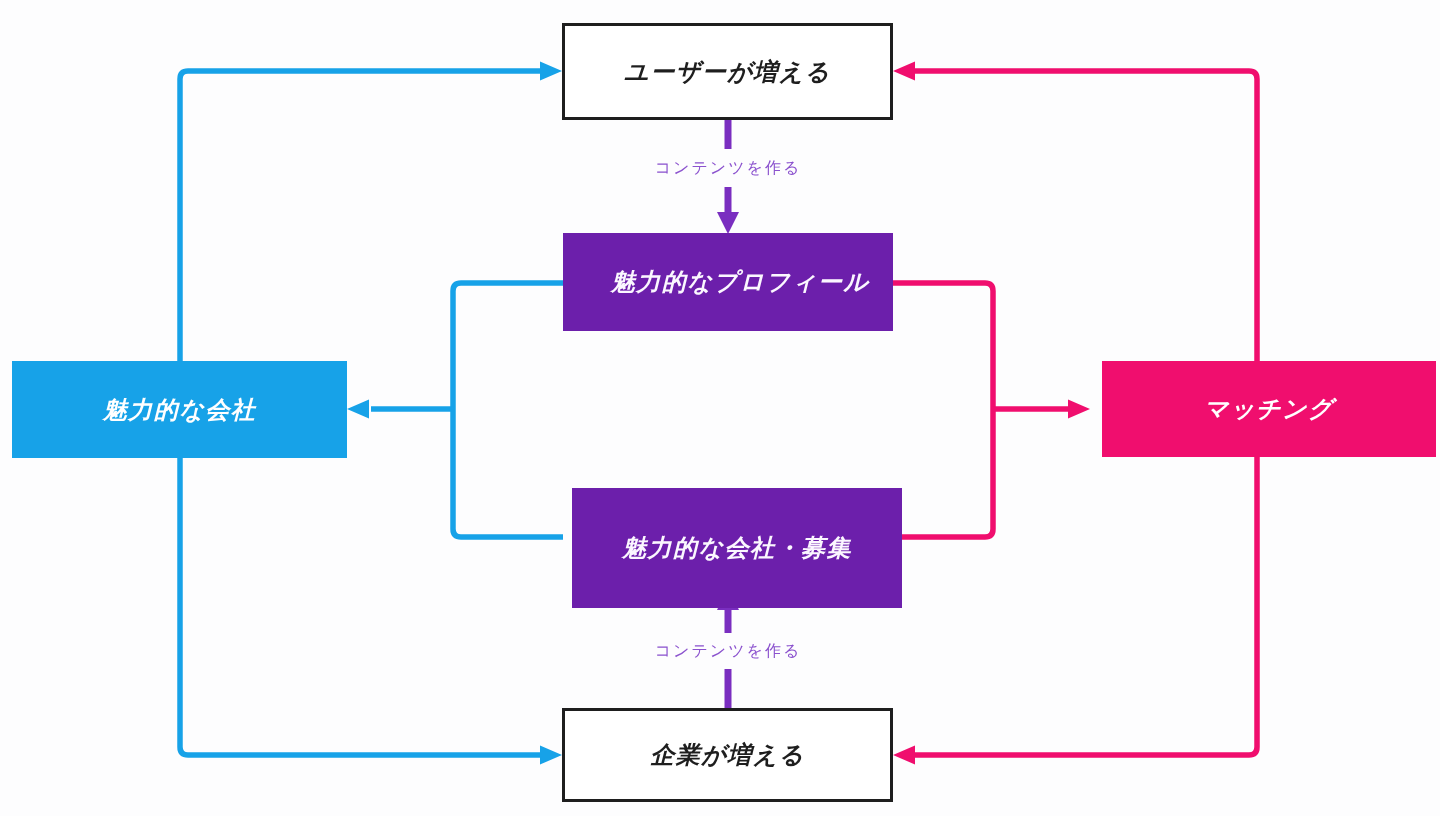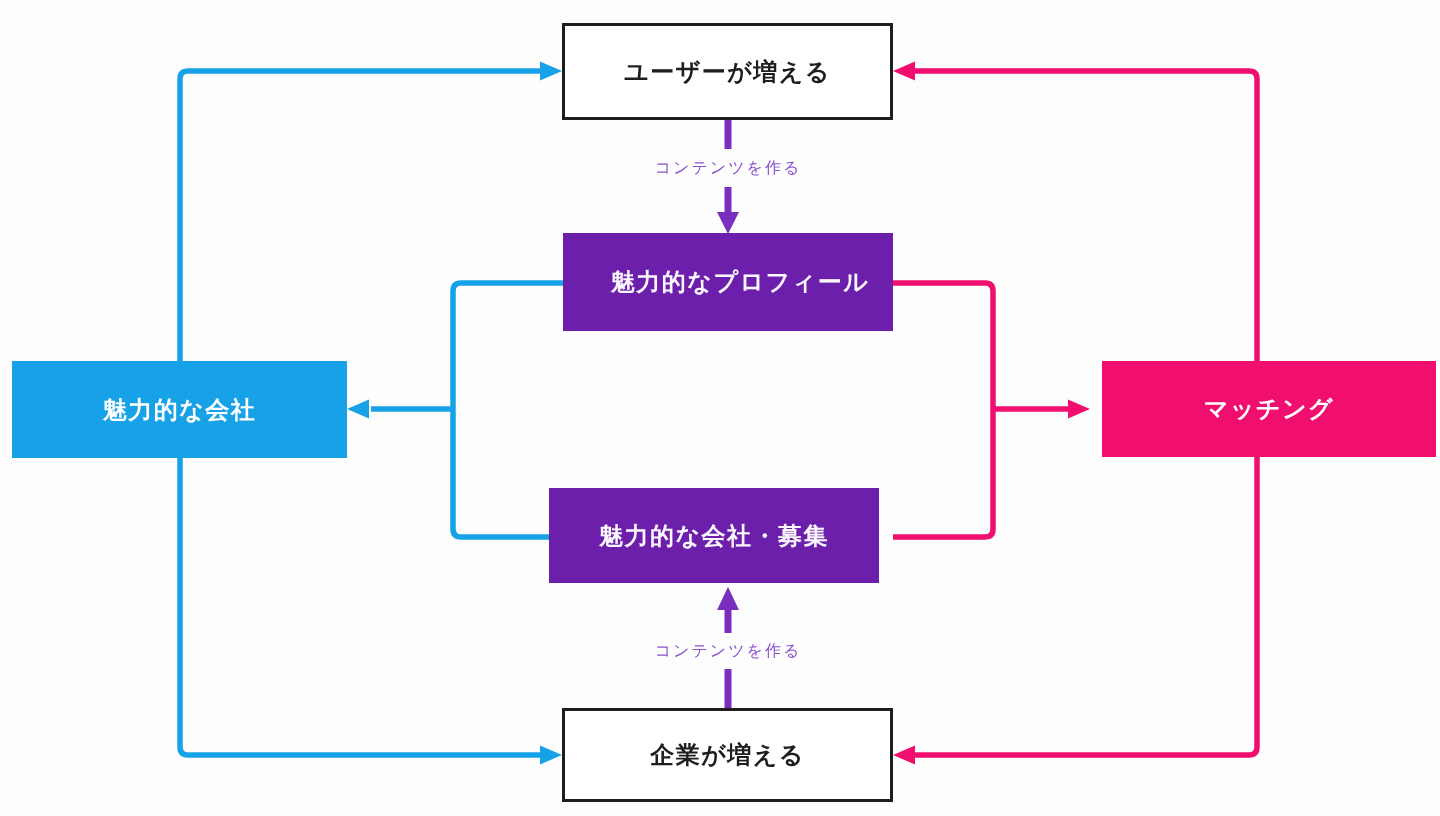--- a/index.html
+++ b/index.html
@@ -25,35 +25,36 @@
     position: absolute;
     z-index: 2;
     box-sizing: border-box;
     display: flex;
     align-items: center;
     justify-content: center;
     font-weight: bold;
     font-size: 24px;
     letter-spacing: 1.5px;
     text-align: center;
+    font-style: italic;
   }
   .node-white {
     background: #FFFFFF;
     border: 3px solid #1E1E1E;
     color: #1E1E1E;
   }
   .node-purple { background: #6C1FAB; color: #FBF7FF; }
   .node-blue   { background: #17A2E8; color: #FFFFFF; }
   .node-pink   { background: #F00E6E; color: #FFFFFF; }
 
   #node-users     { left: 562px;  top: 23px;  width: 331px; height: 97px; }
   #node-profile   { left: 563px;  top: 233px; width: 330px; height: 98px; padding-left: 24px; }
   #node-awareness { left: 12px;   top: 361px; width: 335px; height: 97px; }
   #node-matching  { left: 1090px; top: 361px; width: 334px; height: 96px; margin-left: 12px; }
-  #node-company   { left: 549px;  top: 488px; width: 330px; height: 95px; }
+  #node-company   { left: 572px;  top: 488px; width: 330px; height: 120px; }
   #node-companies { left: 562px;  top: 708px; width: 331px; height: 94px; }
 
   .edge-label {
     position: absolute;
     z-index: 1;
     transform: translate(-50%, -50%);
     color: #8B52CE;
     font-size: 16px;
     letter-spacing: 2px;
     white-space: nowrap;

